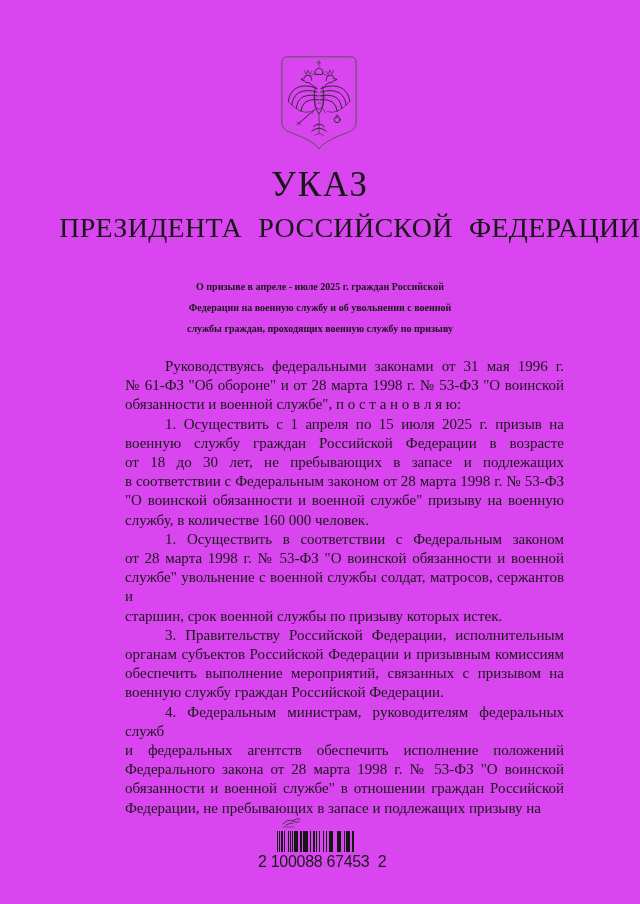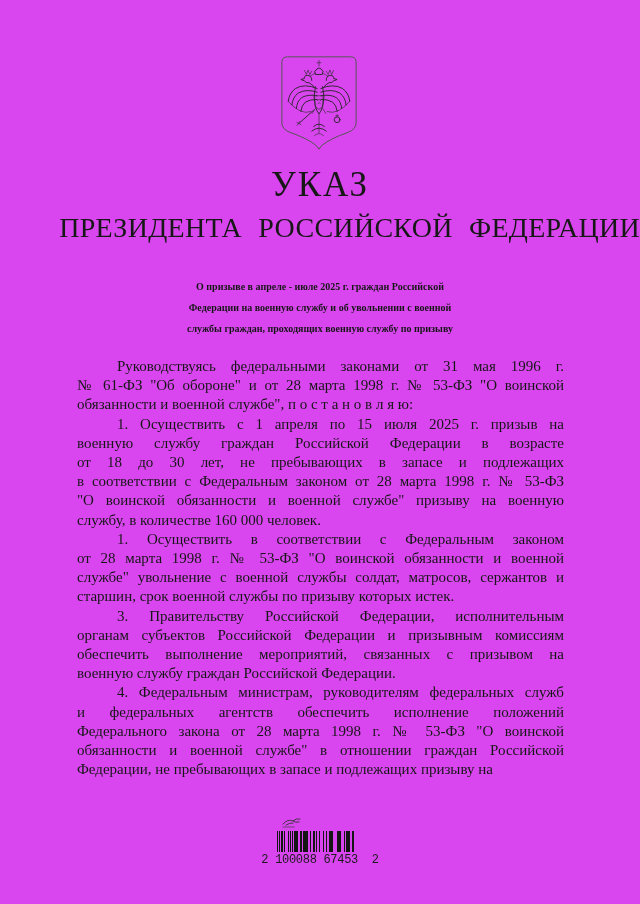--- a/index.html
+++ b/index.html
@@ -19,29 +19,29 @@
     word-spacing:9px; letter-spacing:0.3px;
   }
   .title-block {
     position:absolute; top:276px; left:85px; width:470px;
     text-align:center; font-weight:700; font-size:10px; line-height:21px;
   }
   .decree-body {
     position:absolute; top:357px; left:77px; width:487px;
     font-size:15px; line-height:19.2px;
   }
-  .body-line { text-align:justify; text-align-last:justify; }
+  .body-line { text-align:justify; text-align-last:justify;margin-left:48px; }
   .body-line.last { text-align-last:left; }
   .body-line.first { text-indent:40px; }
   .barcode-block { position:absolute; left:258px; top:816px; width:124px; height:55px; }
   .print-mark { position:absolute; left:22px; top:0; }
   .barcode-bars { position:absolute; left:19px; top:15px; }
   .barcode-digits {
     position:absolute; left:0; top:37px; width:124px; text-align:center;
-    font-family:Liberation Mono, monospace; font-size:12px;
+    font-family:Liberation Sans, sans-serif; font-size:16px;
     letter-spacing:-0.3px; white-space:pre; color:#1b1b1b;
   }
   svg .ln { fill:none; stroke:#242424; stroke-width:1; stroke-linecap:round; }
   svg .thin { fill:none; stroke:#2e2e2e; stroke-width:0.7; stroke-linecap:round; }
 </style>
 </head>
 <body>
 
 <div class="page">
 

